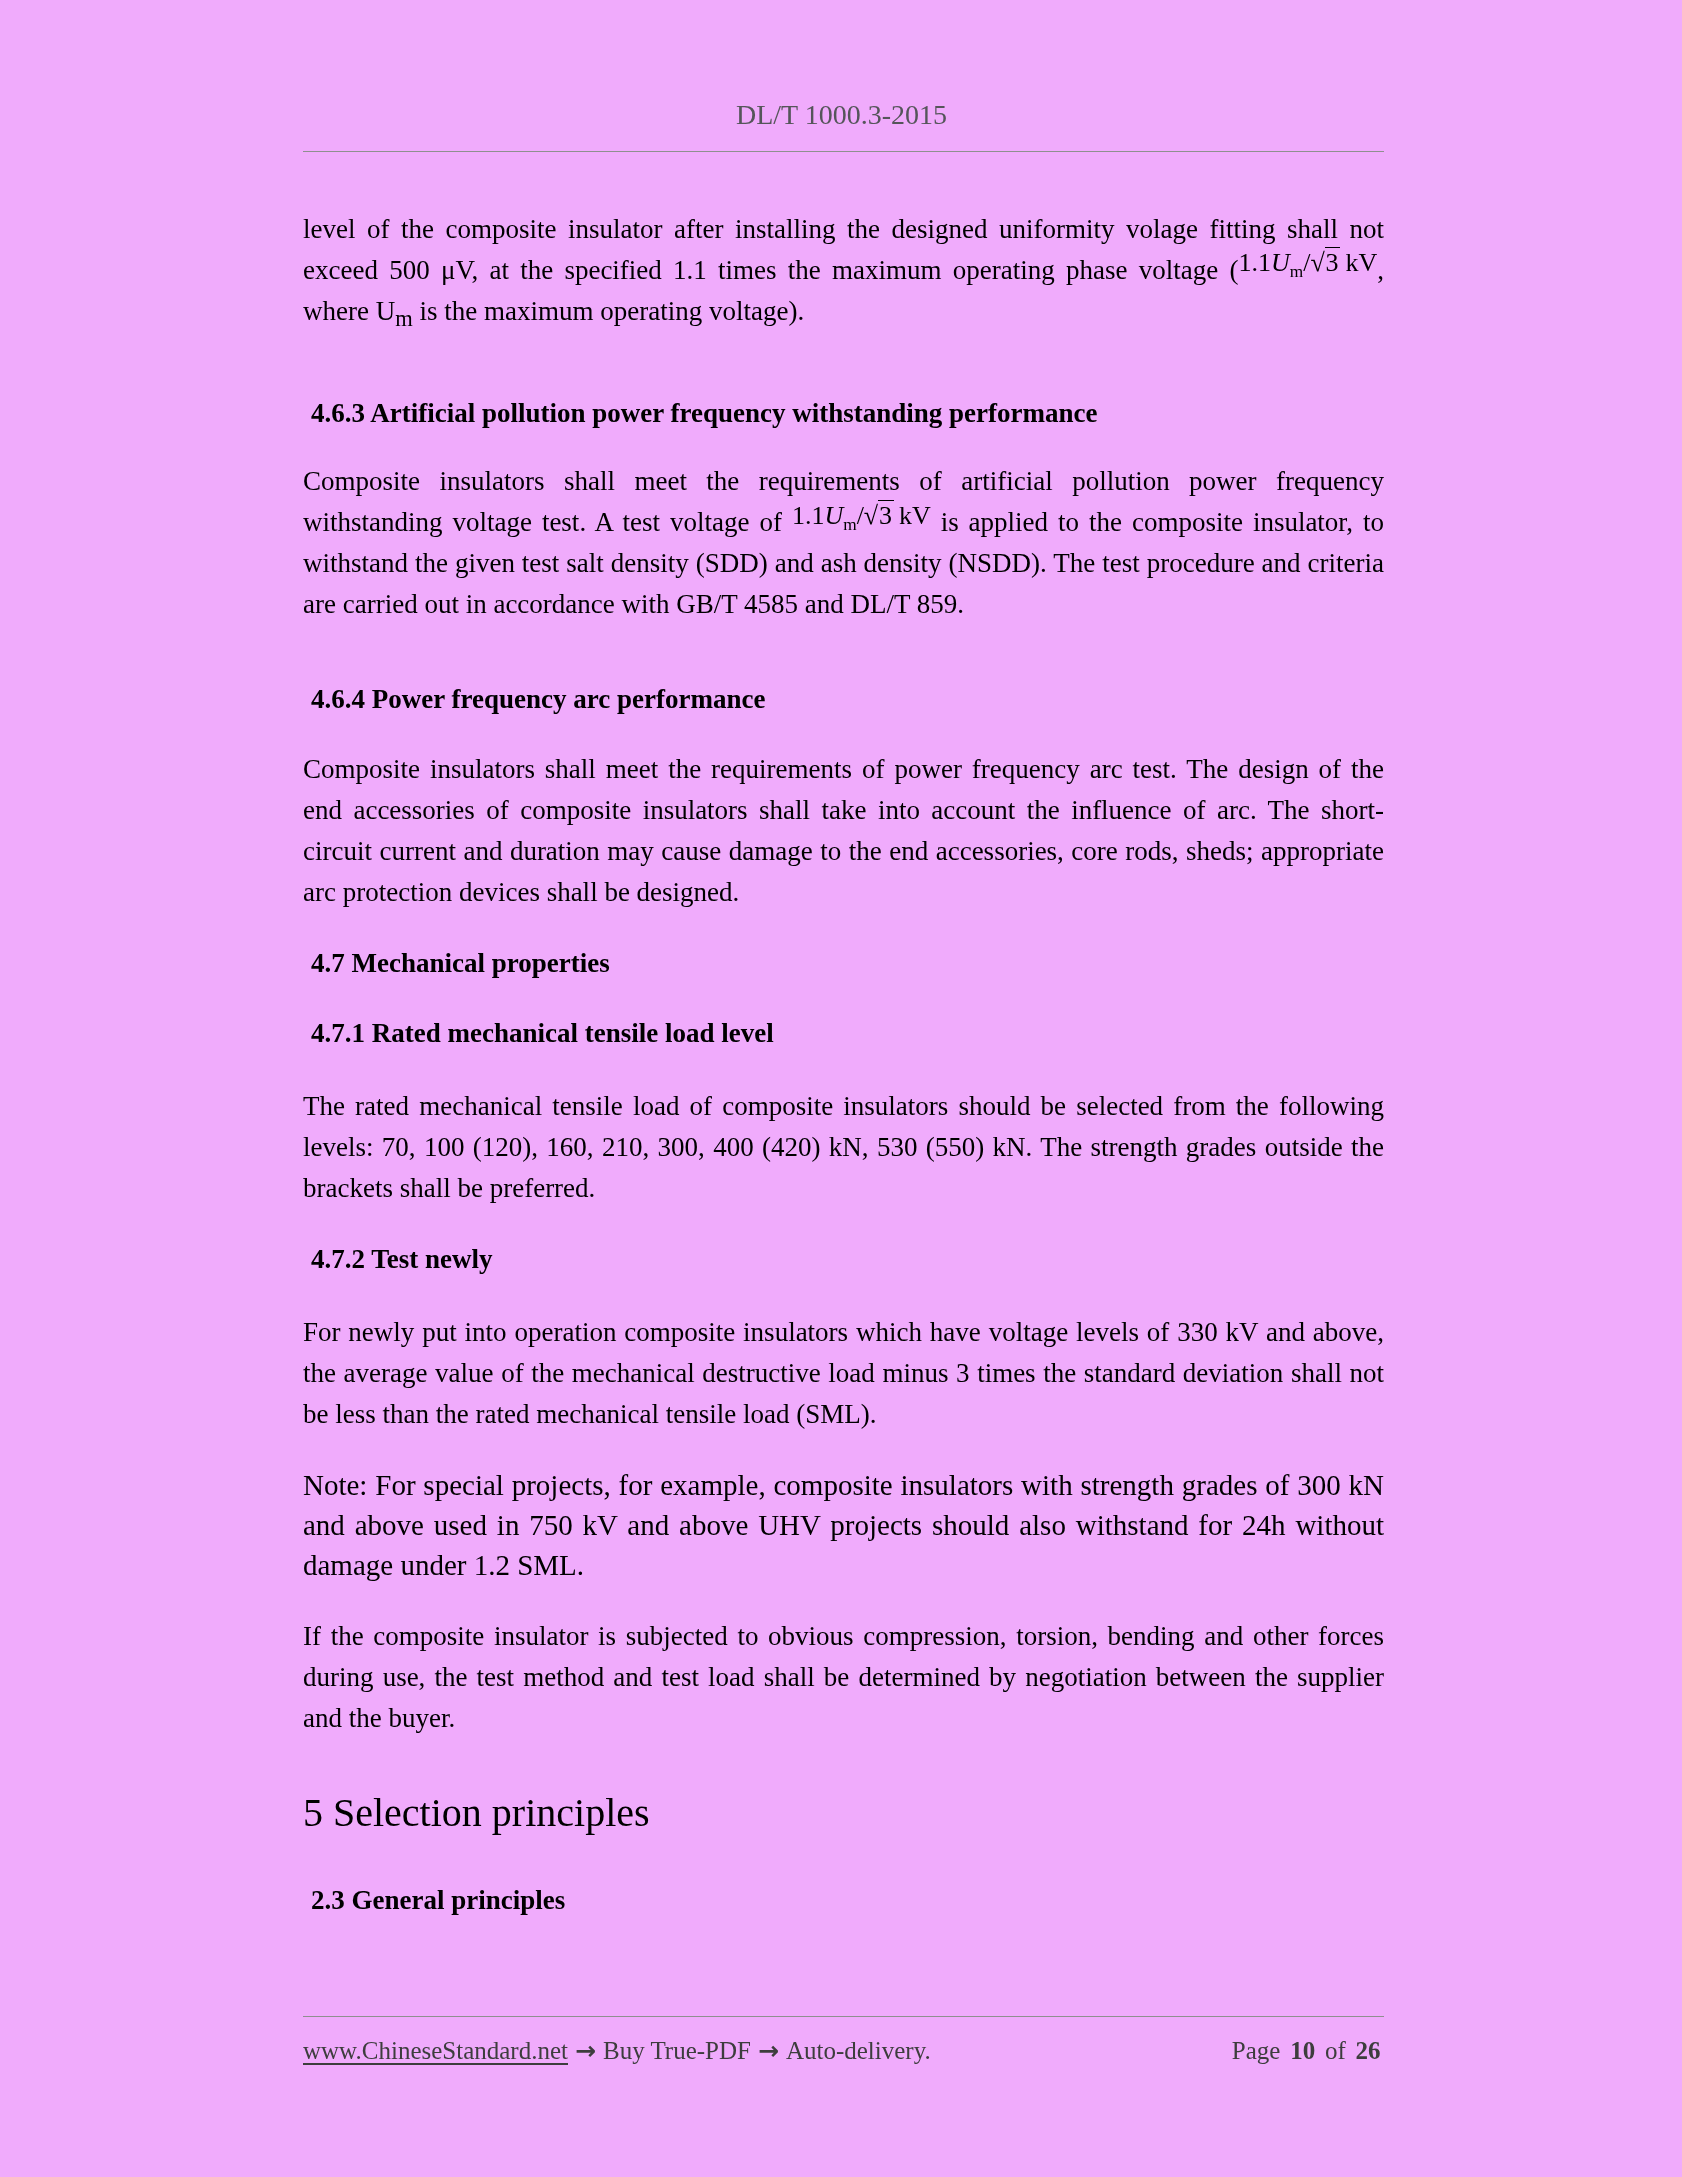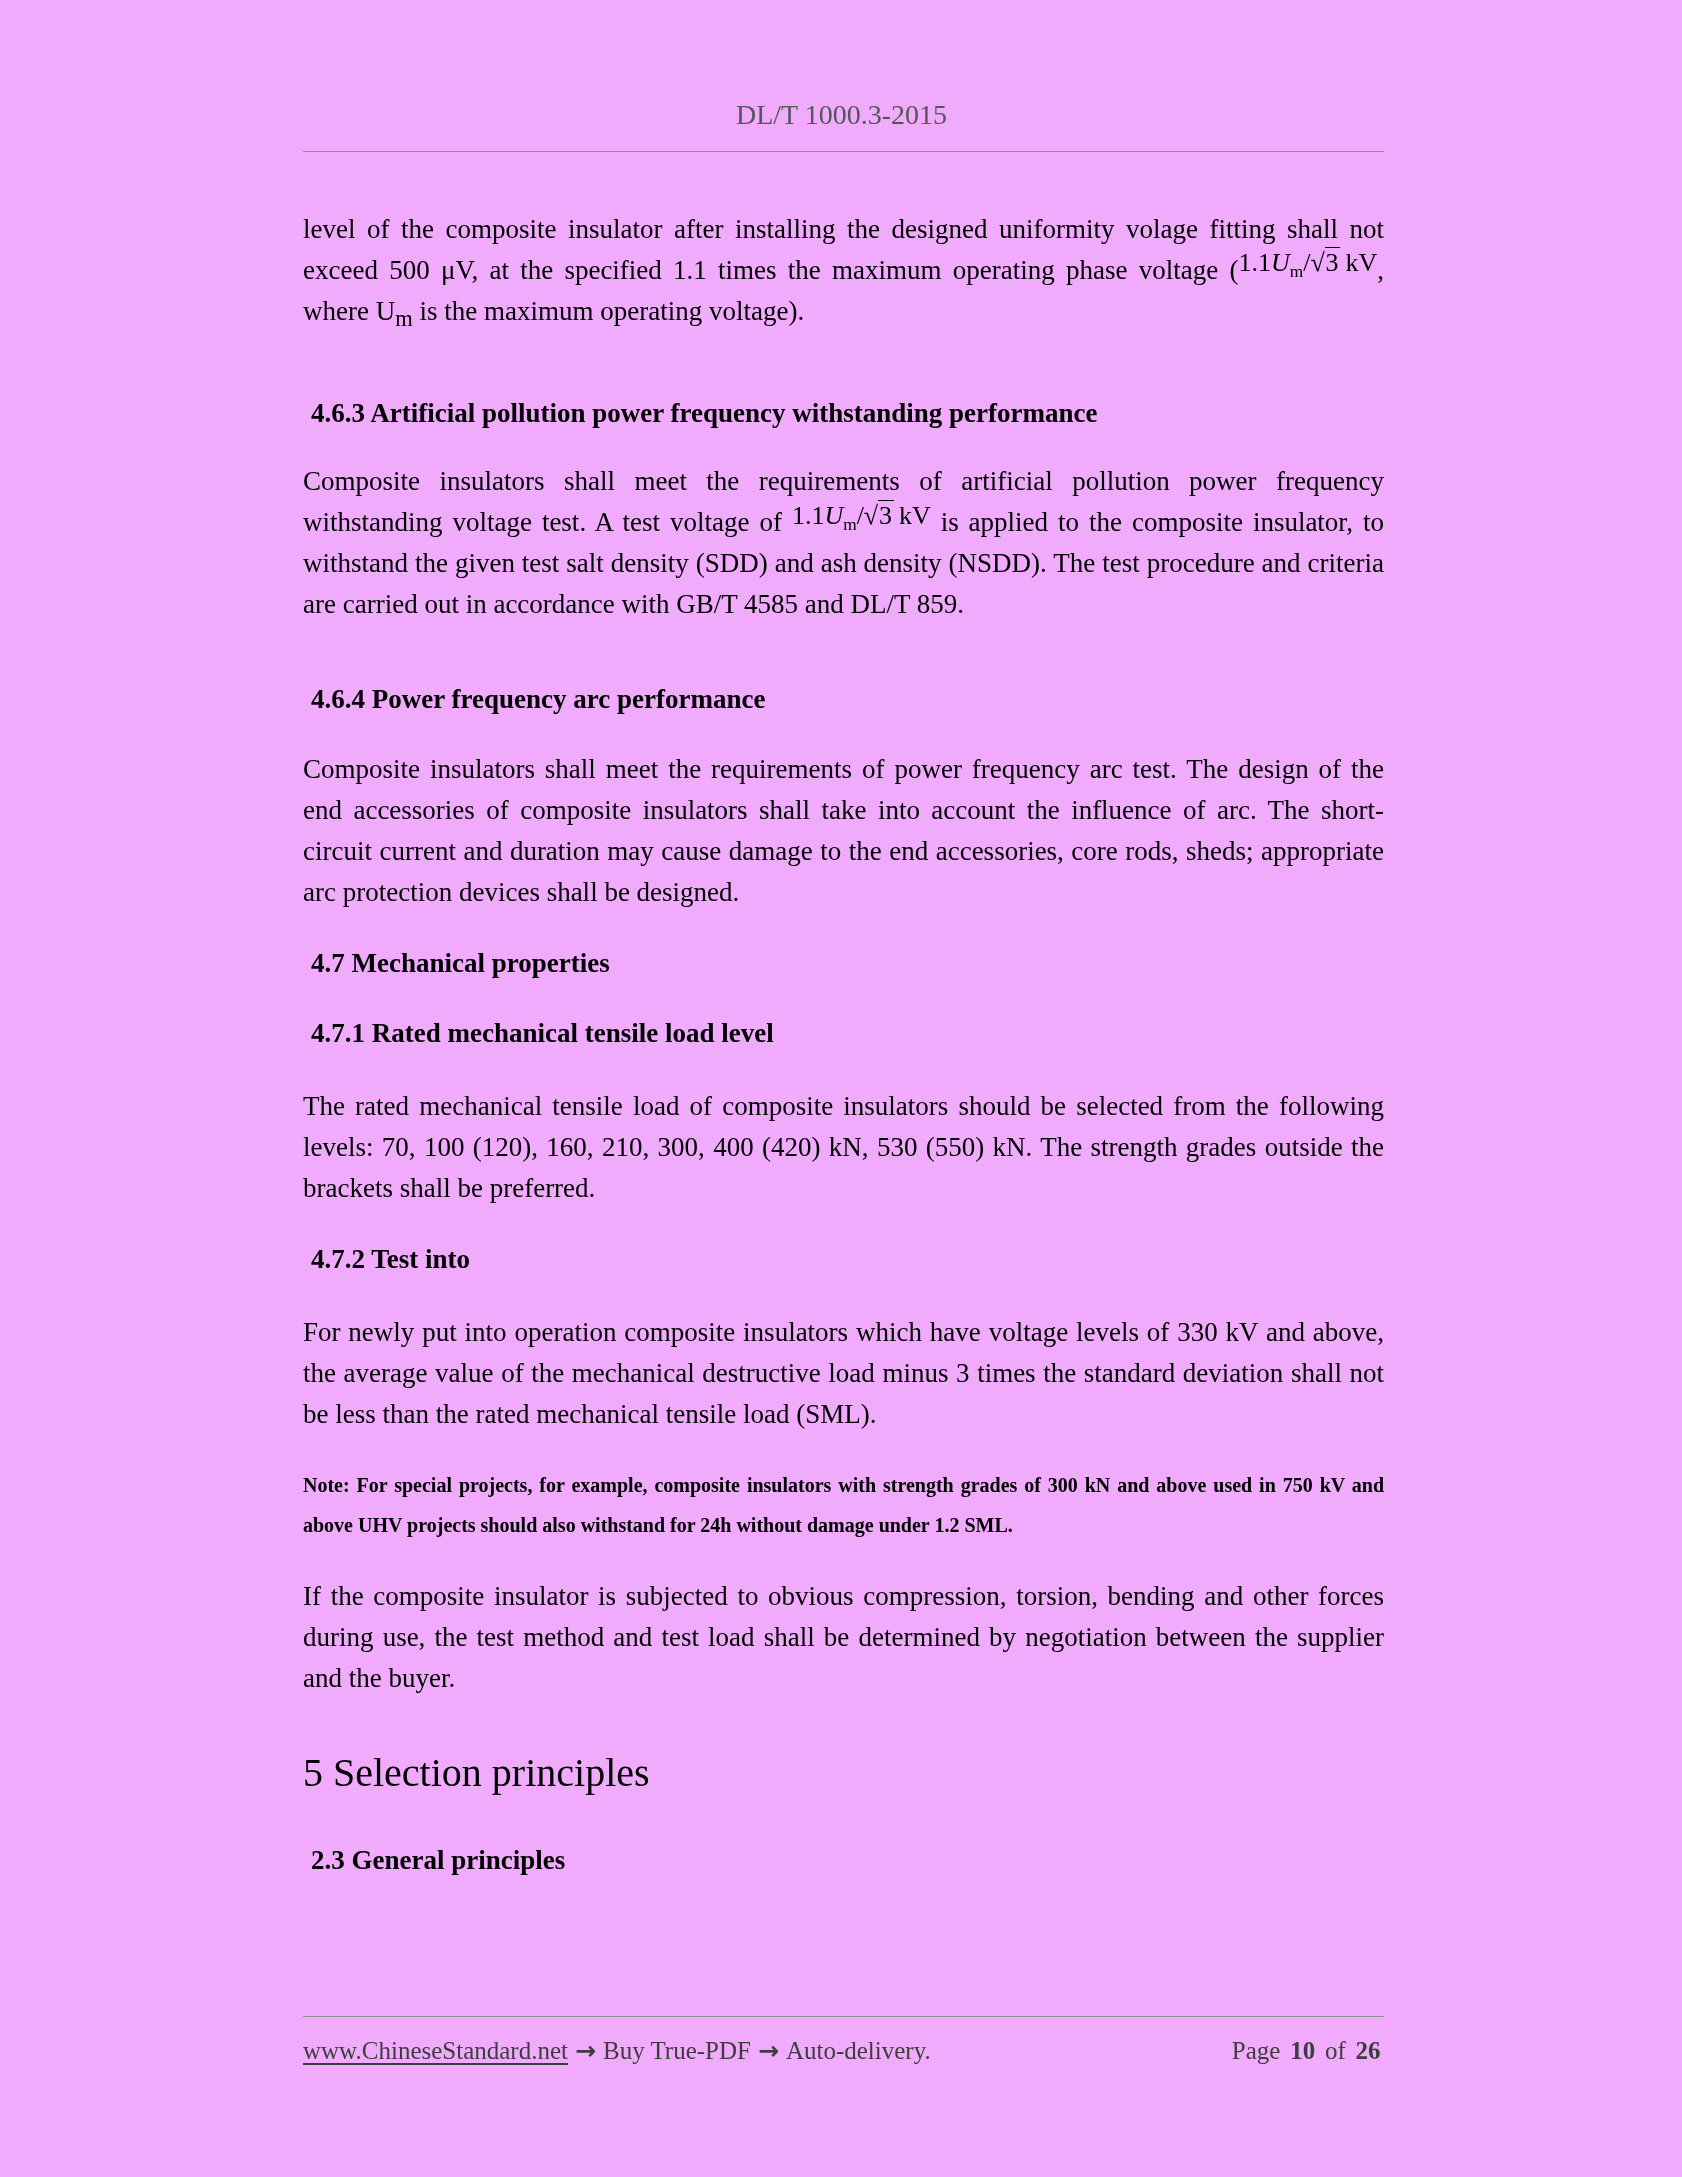--- a/index.html
+++ b/index.html
@@ -39,21 +39,21 @@
     line-height: 41px;
     font-weight: bold;
     margin: 8px;
   }
   .content h1 {
     font-size: 40px;
     line-height: 52px;
     font-weight: normal;
     margin: 0;
   }
-  p.note { font-size: 20px; line-height: 40px; font-weight: bold; }
+  p.note { font-size: 29px; line-height: 40px; }
   
   .mt-p1   { margin-top: 57px !important; }
   .mt-h463 { margin-top: 54px !important; }
   .mt-p463 { margin-top: 27px !important; }
   .mt-h464 { margin-top: 54px !important; }
   .mt-p464 { margin-top: 28.5px !important; }
   .mt-h47  { margin-top: 30px !important; }
   .mt-h471 { margin-top: 29px !important; }
   .mt-p471 { margin-top: 32px !important; }
   .mt-h472 { margin-top: 30px !important; }
@@ -132,21 +132,21 @@
     <h3 class="mt-h464">4.6.4 Power frequency arc performance</h3>
 
     <p class="mt-p464">Composite insulators shall meet the requirements of power frequency arc test. The design of the end accessories of composite insulators shall take into account the influence of arc. The short-circuit current and duration may cause damage to the end accessories, core rods, sheds; appropriate arc protection devices shall be designed.</p>
 
     <h3 class="mt-h47">4.7 Mechanical properties</h3>
 
     <h3 class="mt-h471">4.7.1 Rated mechanical tensile load level</h3>
 
     <p class="mt-p471">The rated mechanical tensile load of composite insulators should be selected from the following levels: 70, 100 (120), 160, 210, 300, 400 (420) kN, 530 (550) kN. The strength grades outside the brackets shall be preferred.</p>
 
-    <h3 class="mt-h472">4.7.2 Test into</h3>
+    <h3 class="mt-h472">4.7.2 Test newly</h3>
 
     <p class="mt-p472">For newly put into operation composite insulators which have voltage levels of 330 kV and above, the average value of the mechanical destructive load minus 3 times the standard deviation shall not be less than the rated mechanical tensile load (SML).</p>
 
     <p class="note mt-note">Note: For special projects, for example, composite insulators with strength grades of 300 kN and above used in 750 kV and above UHV projects should also withstand for 24h without damage under 1.2 SML.</p>
 
     <p class="mt-pif">If the composite insulator is subjected to obvious compression, torsion, bending and other forces during use, the test method and test load shall be determined by negotiation between the supplier and the buyer.</p>
 
     <h1 class="mt-h5">5 Selection principles</h1>
 
     <h3 class="mt-h51">2.3 General principles</h3>

